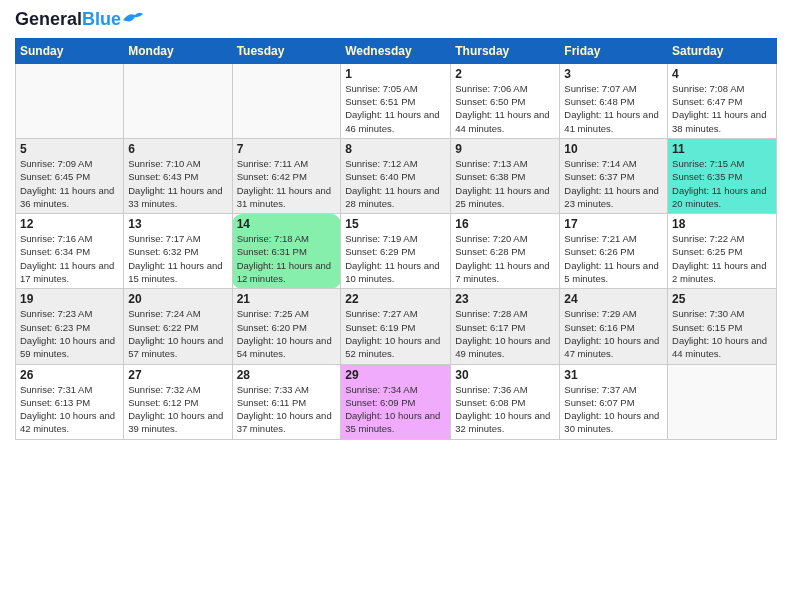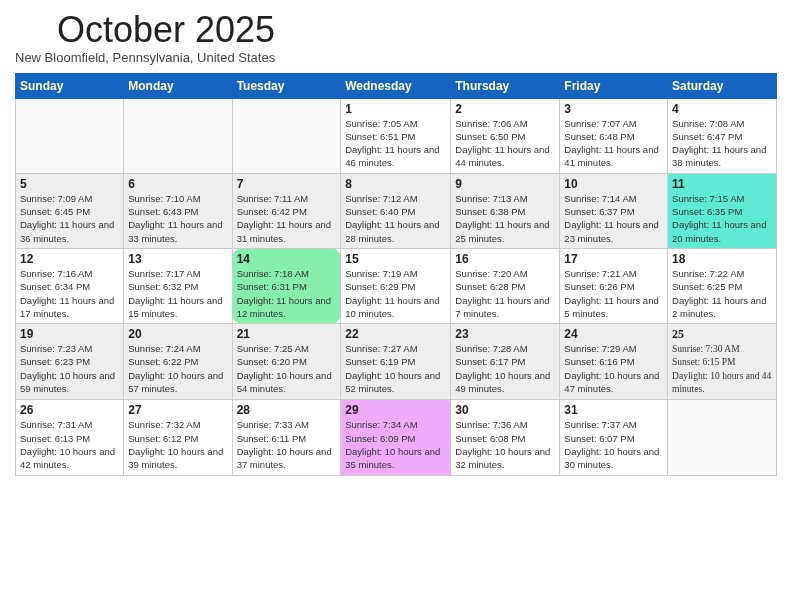--- a/index.html
+++ b/index.html
@@ -95,23 +95,30 @@
     }
     .empty-cell {
       background: #f9f9f9 !important;
     }
   </style>
 </head>
 <body>
 
 <div class="page">
   <div class="header">
-    <div class="title-block">
-      <div class="month-title">October 2025</div>
-      <div class="location">New Bloomfield, Pennsylvania, United States</div>
+    <div class="logo">
+      <div style="position:relative; display:inline-block;">
+        <span class="logo-text">
+          <span style="color:#1a1a2e;">General</span><span style="color:#2196F3;">Blue</span>
+        </span>
+        
+        <svg style="position:absolute;top:0;right:-22px;" width="22" height="20" viewBox="0 0 22 20">
+          <path d="M2,10 Q8,2 14,5 Q18,1 22,4 Q18,8 14,7 Q10,14 2,10 Z" fill="#2196F3"></path>
+        </svg>
+      </div>
     </div>
   </div>
 
   <table class="calendar">
     <thead>
       <tr>
         <th>Sunday</th>
         <th>Monday</th>
         <th>Tuesday</th>
         <th>Wednesday</th>
@@ -268,21 +275,21 @@
             <div class="day-info" style="white-space: pre-wrap;">Sunrise: 7:28 AM
 Sunset: 6:17 PM
 Daylight: 10 hours and 49 minutes.</div>
           </td>
           <td style="background: rgb(238, 238, 238);">
             <span class="day-num">24</span>
             <div class="day-info" style="white-space: pre-wrap;">Sunrise: 7:29 AM
 Sunset: 6:16 PM
 Daylight: 10 hours and 47 minutes.</div>
           </td>
-          <td style="background: rgb(238, 238, 238); font-family: Liberation Serif, serif;">
+          <td style="background: rgb(238, 238, 238);">
             <span class="day-num">25</span>
             <div class="day-info" style="white-space: pre-wrap;">Sunrise: 7:30 AM
 Sunset: 6:15 PM
 Daylight: 10 hours and 44 minutes.</div>
           </td>
         </tr>
         <tr>
           <td style="background: rgb(255, 255, 255);">
             <span class="day-num">26</span>
             <div class="day-info" style="white-space: pre-wrap;">Sunrise: 7:31 AM

